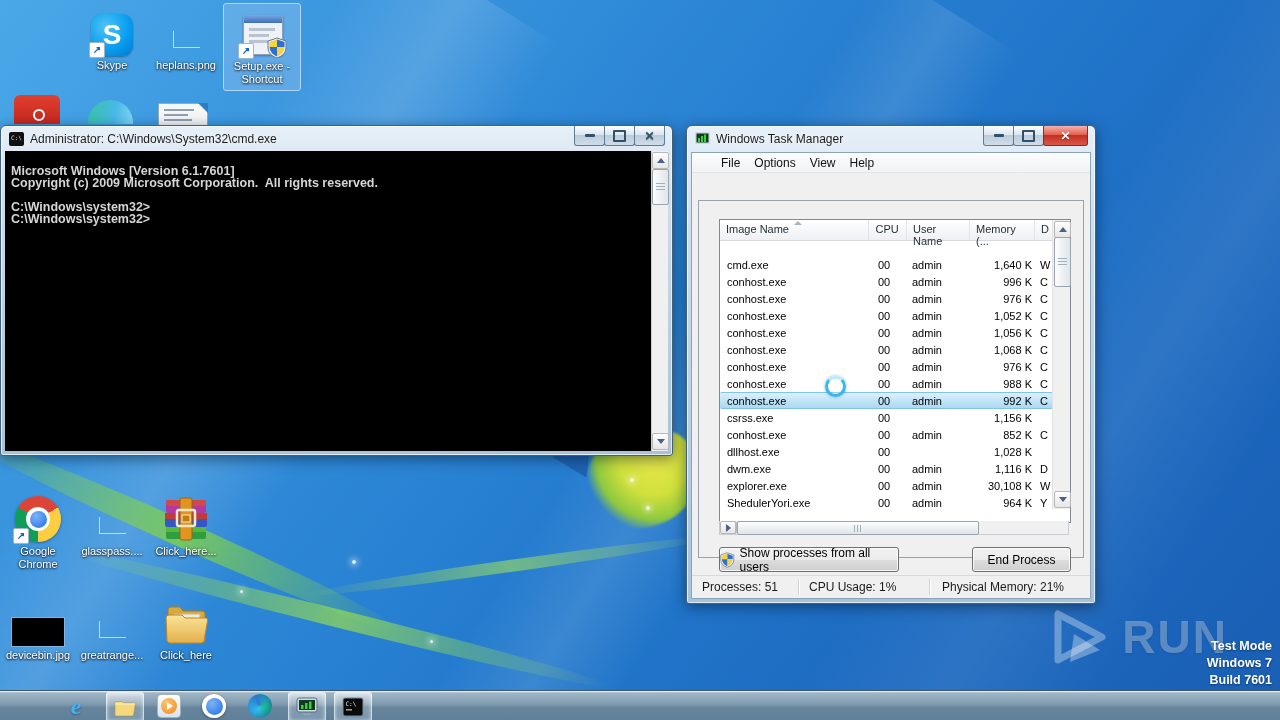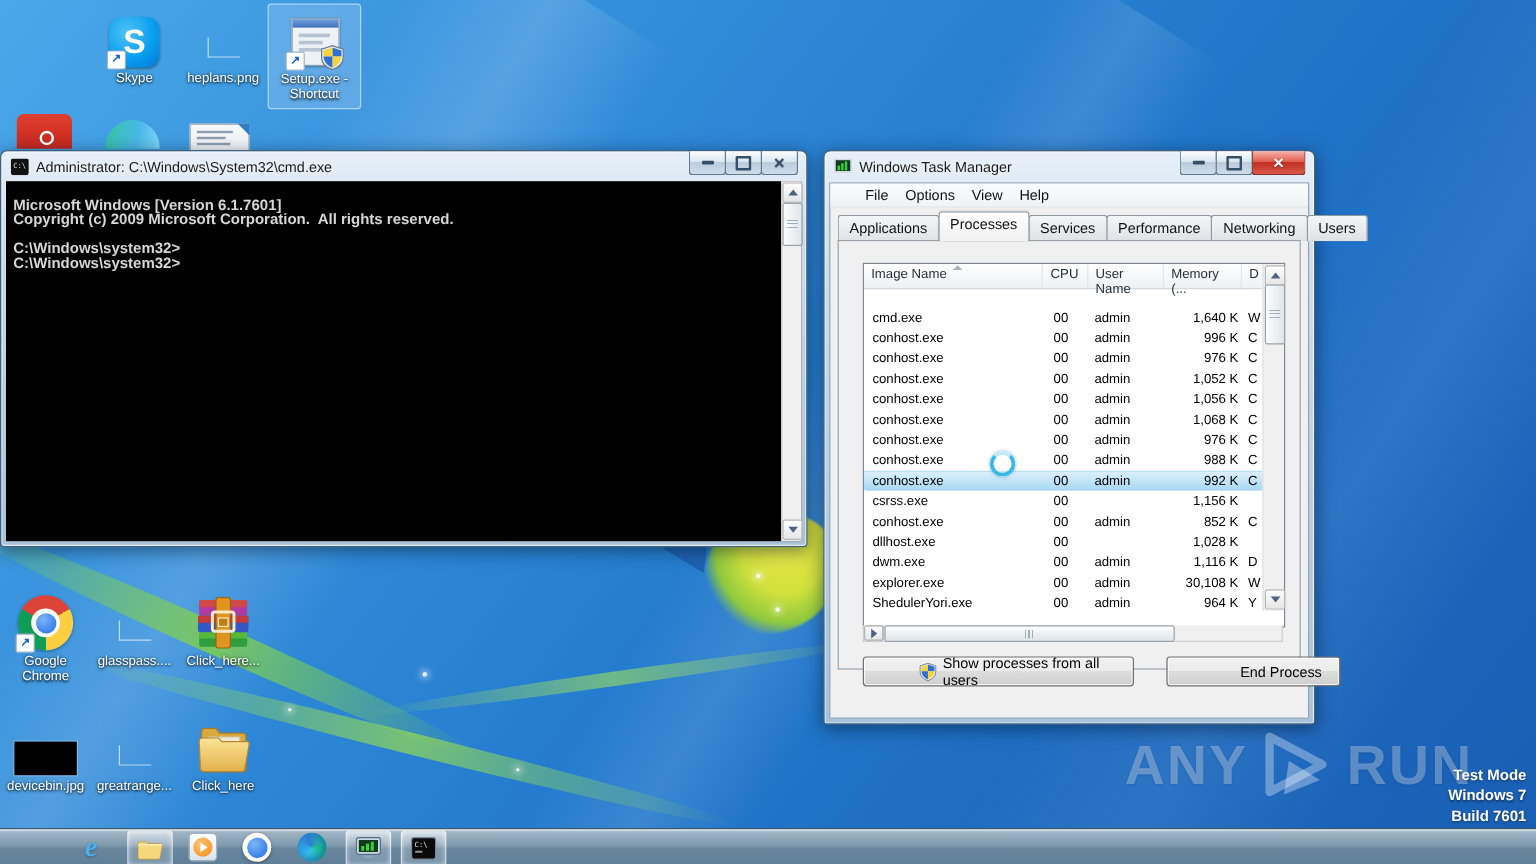--- a/index.html
+++ b/index.html
@@ -98,21 +98,21 @@
   .c-name{width:152px;padding-left:7px;box-sizing:border-box;white-space:nowrap;overflow:hidden;}
   .c-cpu{width:38px;box-sizing:border-box;padding-left:6px;}
   .c-user{width:64px;box-sizing:border-box;padding-left:2px;white-space:nowrap;}
   .c-mem{width:66px;box-sizing:border-box;text-align:right;padding-right:8px;white-space:nowrap;}
   .c-desc{flex:1;overflow:hidden;white-space:nowrap;}
   #tm-vscroll{position:absolute;right:0;top:0;bottom:13px;width:17px;background:#f0f0f0;border-left:1px solid #e2e2e2;}
   #tm-hthumb{position:absolute;top:0;height:12px;background:linear-gradient(#fdfdfd,#dfe5ea);border:1px solid #9aa4ad;border-radius:2px;}
   .hgrip{position:absolute;top:3px;bottom:2px;left:50%;width:8px;margin-left:-4px;
     background:repeating-linear-gradient(90deg,#9fb0bd 0 1px,transparent 1px 3px);}
   .tm-btn{position:absolute;height:23px;border:1px solid #707070;border-radius:3px;font-size:12px;color:#000;
-    background:linear-gradient(#f2f2f2,#ebebeb 50%,#dddddd 50%,#cfcfcf);display:flex;align-items:center;justify-content:center;box-shadow:inset 0 0 0 1px rgba(255,255,255,.8);padding-left:46px;}
+    background:linear-gradient(#f2f2f2,#ebebeb 50%,#dddddd 50%,#cfcfcf);display:flex;align-items:center;justify-content:center;box-shadow:inset 0 0 0 1px rgba(255,255,255,.8);}
   #tm-status{position:absolute;left:0;right:0;bottom:0;height:22px;background:#f0f0f0;border-top:1px solid #d7dadd;display:flex;align-items:center;font-size:12px;color:#1a1a1a;}
   .st-div{width:1px;height:16px;background:#cfd2d5;box-shadow:1px 0 0 #fff;}
   .spinner{position:absolute;width:15px;height:15px;border-radius:50%;border:3px solid #39b7e8;border-top-color:#bfeafa;box-shadow:0 0 3px rgba(30,120,180,.6);background:rgba(255,255,255,.2);}
   
   #taskbar{position:absolute;left:0;top:690px;width:1280px;height:30px;
     background:linear-gradient(#cddae5 0%,#9fb5c6 8%,#7e99ad 45%,#67869e 55%,#5f7f98 100%);
     border-top:1px solid #3d586e;box-shadow:inset 0 1px 0 rgba(255,255,255,.55);}
   .tb-btn{position:absolute;top:1px;width:36px;height:28px;display:flex;align-items:center;justify-content:center;border-radius:3px;}
   .tb-btn.active{border:1px solid rgba(255,255,255,.65);background:linear-gradient(rgba(255,255,255,.55),rgba(255,255,255,.18) 50%,rgba(200,220,235,.25));box-shadow:inset 0 0 4px rgba(255,255,255,.6);}
   
@@ -311,28 +311,20 @@
             <span class="xglyph">✕</span>
           </div>
       </div>
     </div>
     <div id="tm-client">
       <div id="tm-menubar">
           <span class="menu-item">File</span>
           <span class="menu-item">Options</span>
           <span class="menu-item">View</span>
           <span class="menu-item">Help</span>
-        </div>
-      <div id="tm-tabs">
-          <div class="tab">Applications</div>
-          <div class="tab active">Processes</div>
-          <div class="tab">Services</div>
-          <div class="tab">Performance</div>
-          <div class="tab">Networking</div>
-          <div class="tab">Users</div>
         </div>
       <div id="tm-panel">
         <div id="tm-list">
           <div id="tm-header">
             <div class="hcell" style="width:152px;">
               <span>Image Name</span><div class="sortmark"></div>
             </div>
             <div class="hcell" style="width:38px;"><span>CPU</span></div>
             <div class="hcell" style="width:64px;"><span>User Name</span></div>
             <div class="hcell" style="width:66px;"><span>Memory (...</span></div>
@@ -483,25 +475,31 @@
             <path d="M10 2.5 L2.5 5 V10 H10 Z" fill="#f3d43c"></path>
             <path d="M10 10 H17.5 Q17 16.5 10 19.5 Z" fill="#f3d43c"></path>
             <path d="M10 10 H2.5 Q3 16.5 10 19.5 Z" fill="#2f6fd0"></path>
           </svg>
           <span>Show processes from all users</span>
         </div>
         <div class="tm-btn" style="left:273px;top:346px;width:97px;">
           <span>End Process</span>
         </div>
       </div>
+      <div id="tm-status">
+        <span style="padding-left:10px;width:96px;">Processes: 51</span>
+        <div class="st-div"></div>
+        <span style="padding-left:10px;width:120px;">CPU Usage: 1%</span>
+        <div class="st-div"></div>
+        <span style="padding-left:12px;">Physical Memory: 21%</span>
+      </div>
     </div>
   </div>
 
   <div id="watermark">
-    <span class="wm-word">ANY</span>
     <svg width="74" height="62" viewBox="0 0 74 62" style="margin:0 4px;">
       <path d="M14 8 L14 54 L58 31 Z" fill="none" stroke="rgba(255,255,255,.32)" stroke-width="7" stroke-linejoin="round"></path>
       <path d="M30 28 L56 44 L26 56 Z" fill="rgba(255,255,255,.32)"></path>
     </svg>
     <span class="wm-word">RUN</span>
   </div>
   <div id="wm-info">
     <div class="wm-line">Test Mode</div>
     <div class="wm-line">Windows 7</div>
     <div class="wm-line">Build 7601</div>

